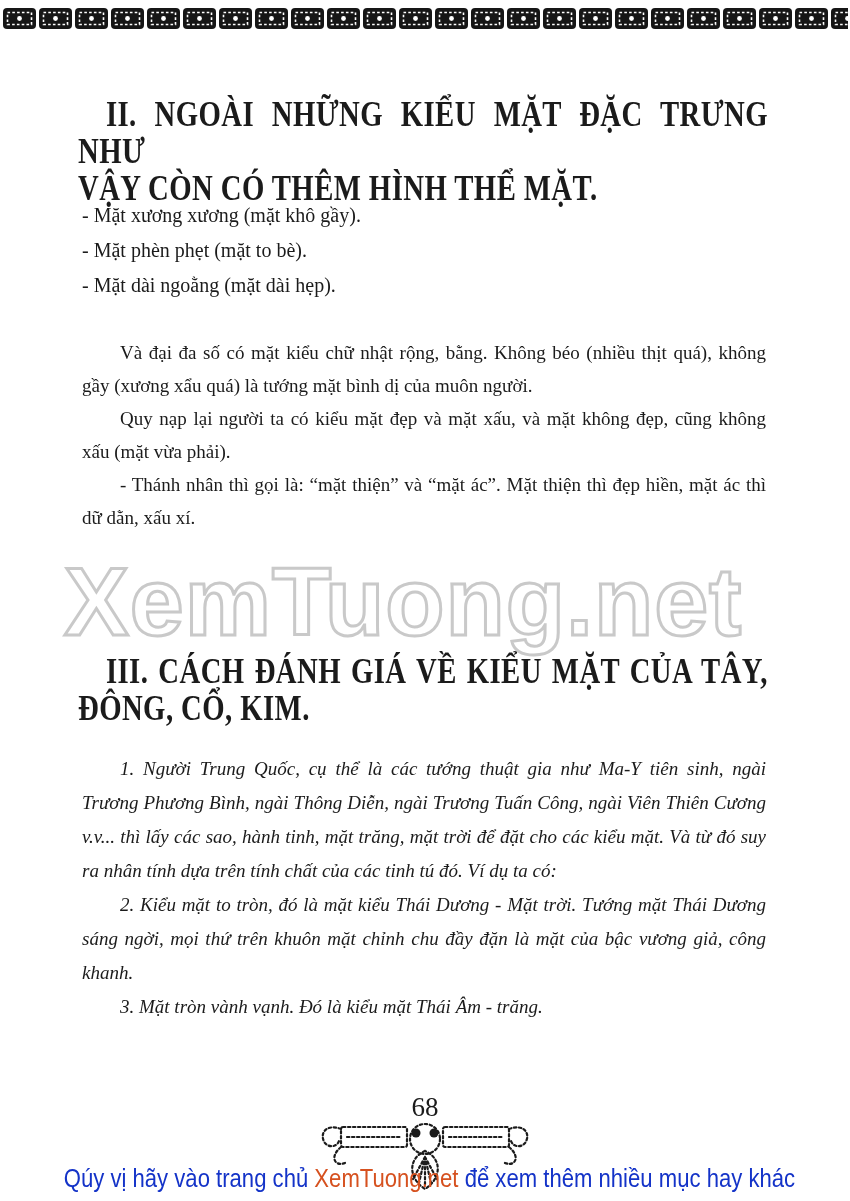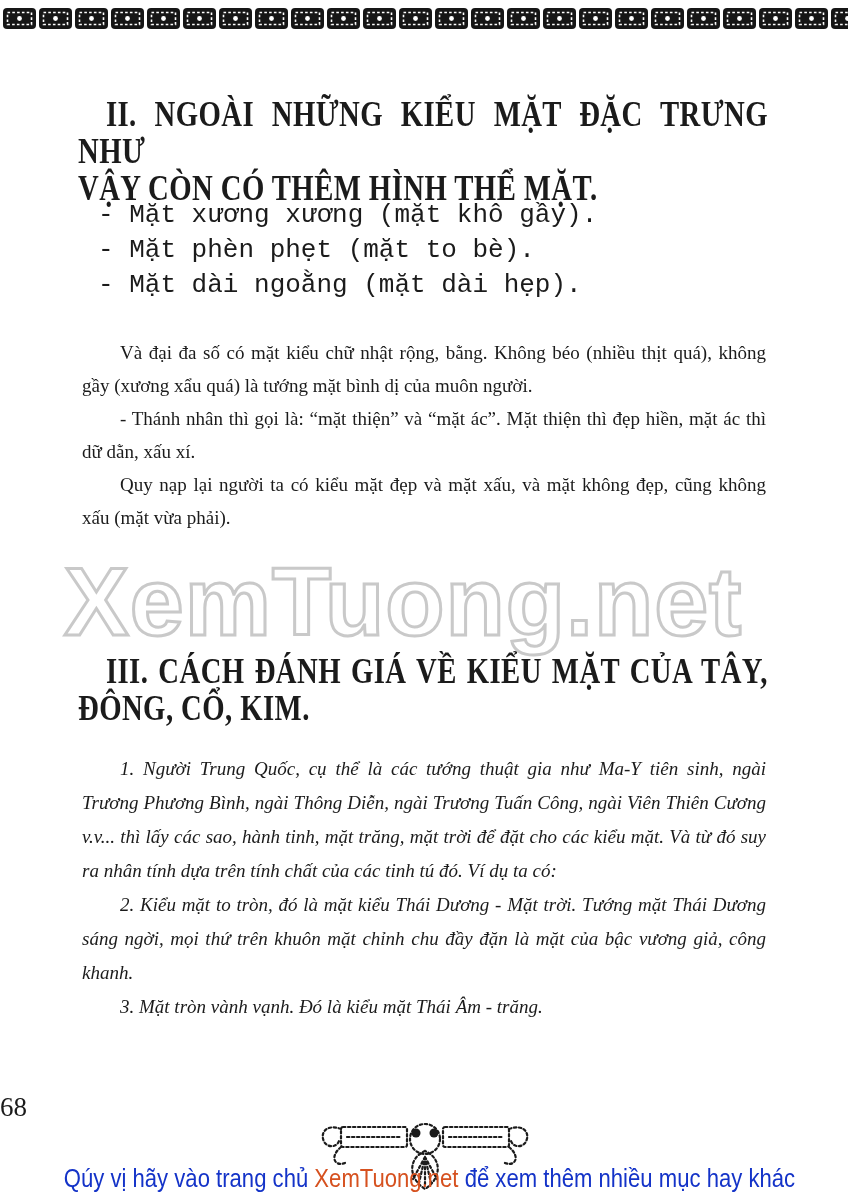--- a/index.html
+++ b/index.html
@@ -31,29 +31,29 @@
   .heading .l1{text-indent:34px;text-align:justify;text-align-last:justify;}
   .heading .l2{text-align:left;}
 
   
   .body-block{
     position:absolute;left:82px;width:684px;z-index:2;
     font-size:19px;line-height:33px;
   }
   .body-block p{margin:0;text-indent:38px;text-align:justify;}
   .list-block{
-    position:absolute;left:82px;width:684px;z-index:2;
-    font-size:26px;line-height:35px;font-family:Liberation Mono, monospace;
+    position:absolute;left:66px;width:684px;z-index:2;
+    font-size:20px;line-height:35px;
   }
   .list-block div{text-indent:16px;}
   .block-b{line-height:34px;font-style:italic;}
 
   .page-number{
     position:absolute;left:0;top:1092px;width:850px;z-index:2;
-    font-size:27px;font-family:Liberation Serif, serif;
+    text-align:center;font-size:27px;font-family:Liberation Serif, serif;
   }
 
   .footer-emblem{position:absolute;left:315px;top:1117px;z-index:1;}
 
   .footer-note{
     position:absolute;left:0;top:1163px;width:850px;z-index:3;
     text-align:center;white-space:nowrap;
     transform:scaleX(0.85);transform-origin:425px 0;
     font-family:"Liberation Sans","DejaVu Sans",sans-serif;
     font-size:26px;font-weight:normal;
@@ -85,22 +85,22 @@
   </div>
 
   <div class="list-block" style="top:198px;">
     <div>- Mặt xương xương (mặt khô gầy).</div>
     <div>- Mặt phèn phẹt (mặt to bè).</div>
     <div>- Mặt dài ngoằng (mặt dài hẹp).</div>
   </div>
 
   <div class="body-block" style="top:336px;">
     <p>Và đại đa số có mặt kiểu chữ nhật rộng, bằng. Không béo (nhiều thịt quá), không gầy (xương xẩu quá) là tướng mặt bình dị của muôn người.</p>
+    <p>Quy nạp lại người ta có kiểu mặt đẹp và mặt xấu, và mặt không đẹp, cũng không xấu (mặt vừa phải).</p>
     <p>- Thánh nhân thì gọi là: “mặt thiện” và “mặt ác”. Mặt thiện thì đẹp hiền, mặt ác thì dữ dằn, xấu xí.</p>
-    <p>Quy nạp lại người ta có kiểu mặt đẹp và mặt xấu, và mặt không đẹp, cũng không xấu (mặt vừa phải).</p>
   </div>
 
   <div class="heading" style="top:653px;">
     <div class="l1">III. CÁCH ĐÁNH GIÁ VỀ KIỂU MẶT CỦA TÂY,</div>
     <div class="l2">ĐÔNG, CỔ, KIM.</div>
   </div>
 
   <div class="body-block block-b" style="top:752px;">
     <p>1. Người Trung Quốc, cụ thể là các tướng thuật gia như Ma-Y tiên sinh, ngài Trương Phương Bình, ngài Thông Diễn, ngài Trương Tuấn Công, ngài Viên Thiên Cương v.v... thì lấy các sao, hành tinh, mặt trăng, mặt trời để đặt cho các kiểu mặt. Và từ đó suy ra nhân tính dựa trên tính chất của các tinh tú đó. Ví dụ ta có:</p>
     <p>2. Kiểu mặt to tròn, đó là mặt kiểu Thái Dương - Mặt trời. Tướng mặt Thái Dương sáng ngời, mọi thứ trên khuôn mặt chỉnh chu đầy đặn là mặt của bậc vương giả, công khanh.</p>

